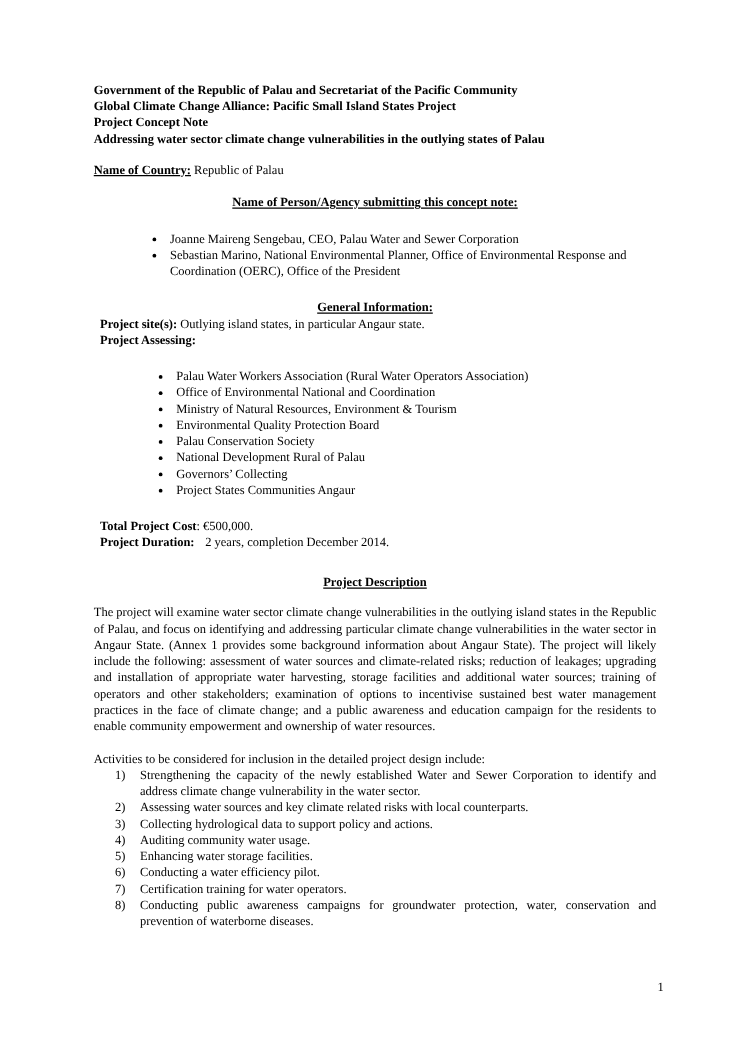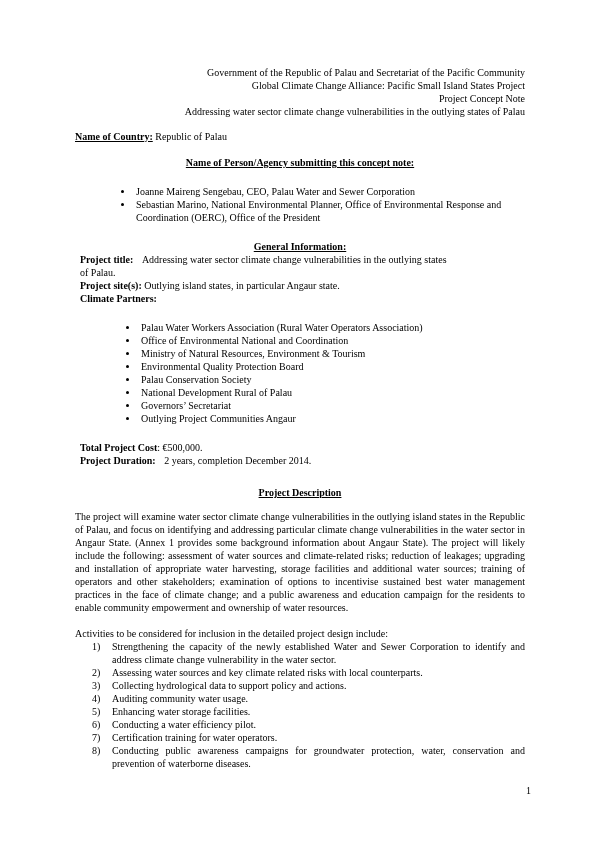--- a/index.html
+++ b/index.html
@@ -10,21 +10,21 @@
     font-size: 10px; line-height: 13px;
     color: #000000;
     position: relative;
     overflow: hidden;
   }
   .page {
     position: absolute; inset: 0;
     padding: 66px 75px 0 75px;
     box-sizing: border-box;
   }
-  .doc-header { text-align: right; font-weight: normal; }
+  .doc-header { text-align: left; font-weight: bold; }
   .doc-header div { white-space: nowrap; }
 
   .bold { font-weight: bold; }
   .hu { font-weight: bold; text-decoration: underline; text-align: center; }
 
   .country-line { margin-top: 12px; }
   .submitters { margin-top: 13px; }
 
   ul.bullets {
     margin: 16px; padding-left: 43px;
@@ -89,40 +89,35 @@
     <ul class="bullets">
       <li>Joanne Maireng Sengebau, CEO, Palau Water and Sewer Corporation</li>
       <li>Sebastian Marino, National Environmental Planner, Office of Environmental Response and Coordination (OERC), Office of the President</li>
     </ul>
   </div>
 
   <div class="geninfo">
     <div class="hu">General Information:</div>
     <div class="gi-body">
       <div>
-        <span class="bold">Project title:</span>
-        <span class="val-gap">Addressing water sector climate change vulnerabilities in the outlying states</span><br>
-        <span>of Palau.</span>
-      </div>
-      <div>
         <span class="bold">Project site(s):</span>
         <span>Outlying island states, in particular Angaur state.</span>
       </div>
-      <div class="bold">Climate Partners:</div>
+      <div class="bold">Project Assessing:</div>
       <ul class="bullets">
         <li>Palau Water Workers Association (Rural Water Operators Association)</li>
         <li>Office of Environmental National and Coordination</li>
         <li>Ministry of Natural Resources, Environment &amp; Tourism</li>
         <li>
           <span>Environmental Quality Protection Board</span>
         </li>
         <li>Palau Conservation Society</li>
         <li>National Development Rural of Palau</li>
-        <li>Governors’ Secretariat</li>
-        <li>Outlying Project Communities Angaur</li>
+        <li>Governors’ Collecting</li>
+        <li>Project States Communities Angaur</li>
       </ul>
       <div><span class="bold">Total Project Cost</span><span>: €500,000.</span></div>
       <div>
         <span class="bold">Project Duration:</span>
         <span class="val-gap">2 years, completion December 2014.</span>
       </div>
     </div>
   </div>
 
   <div class="desc">

